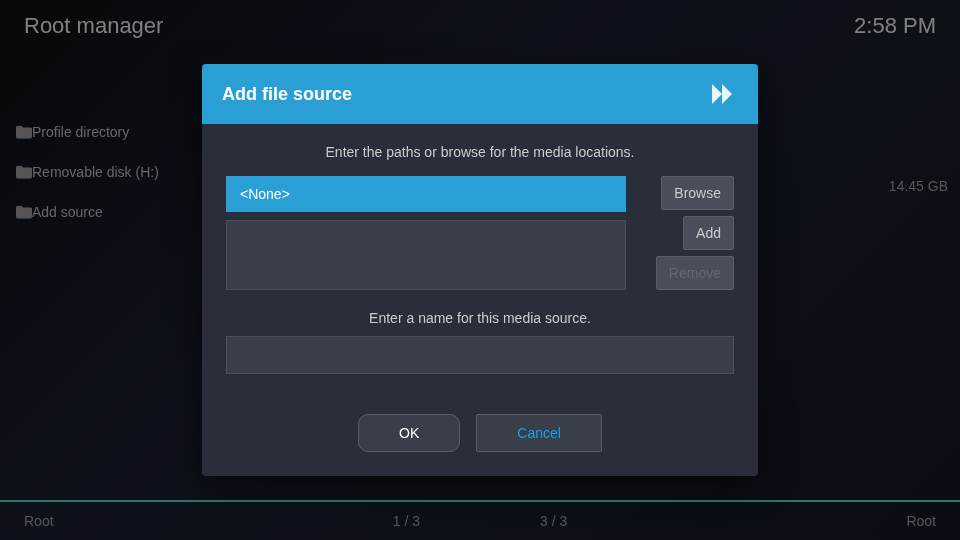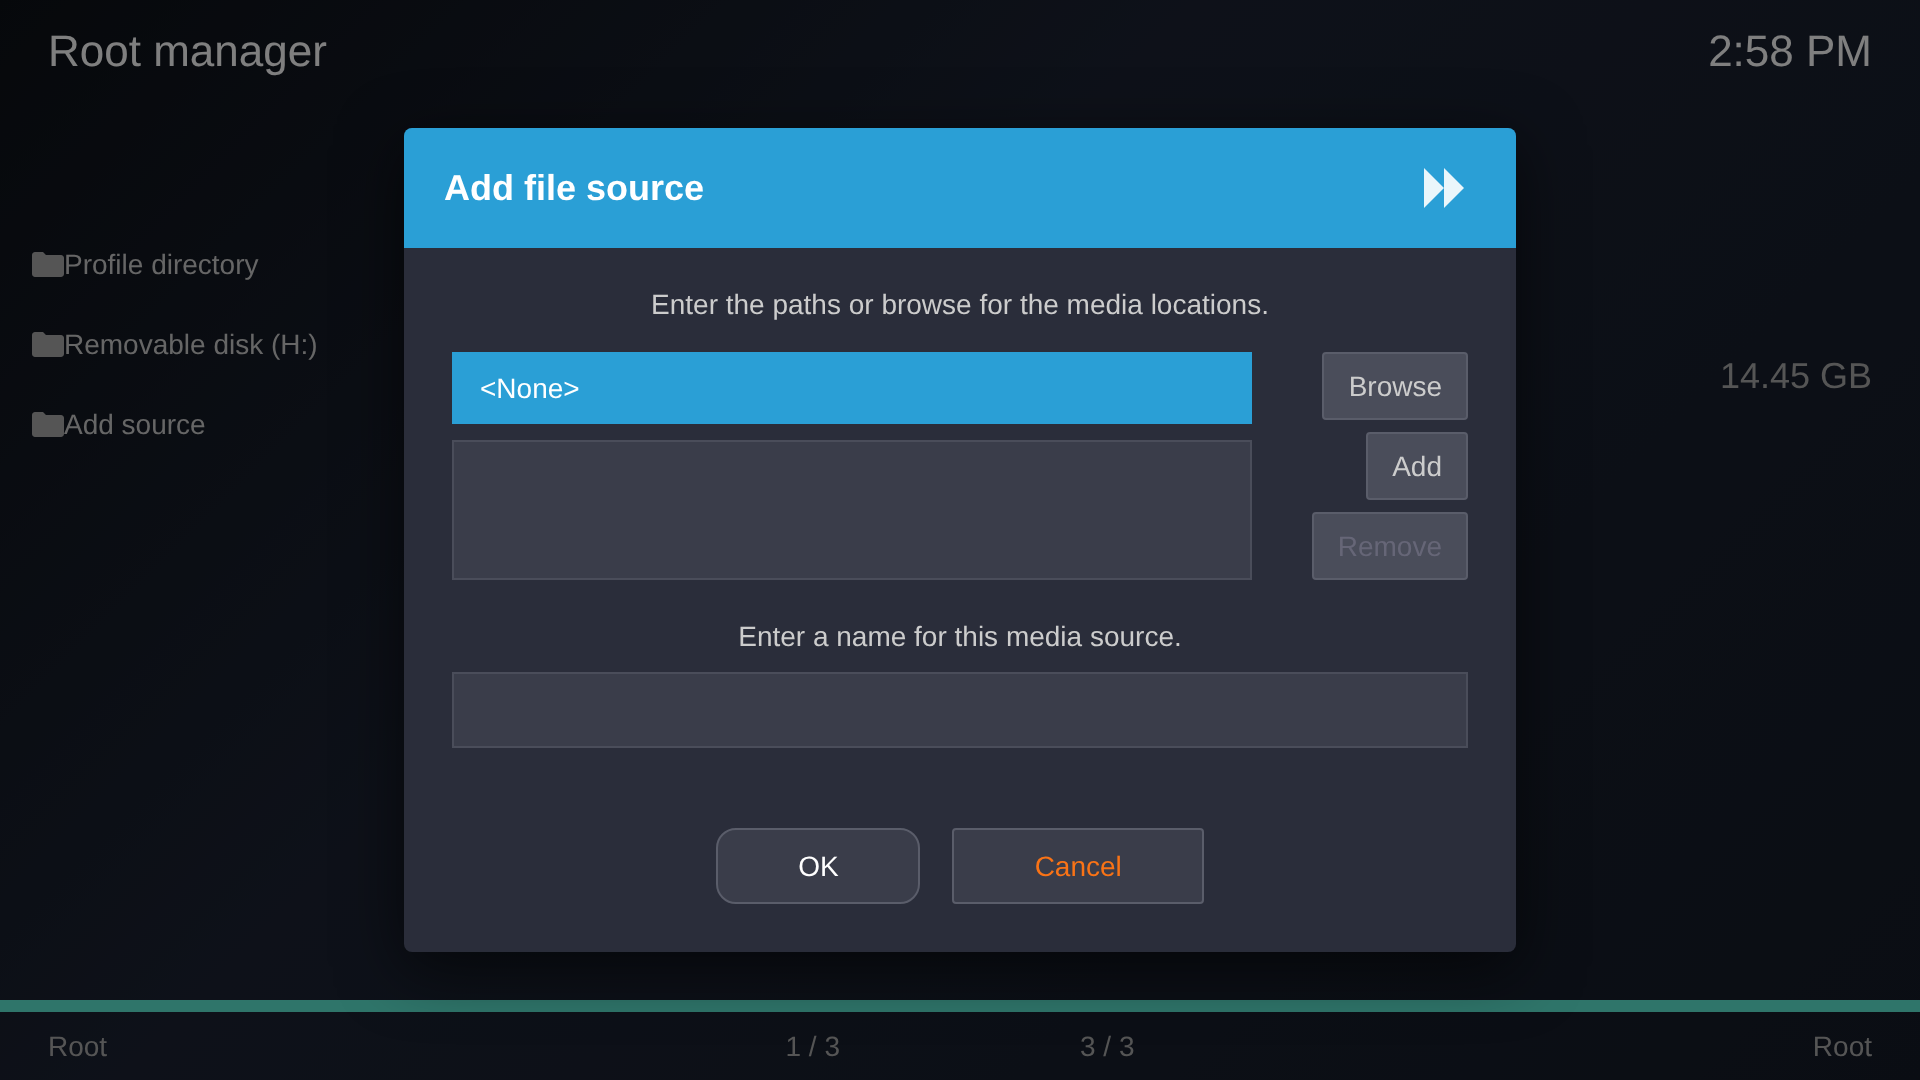--- a/index.html
+++ b/index.html
@@ -80,39 +80,39 @@
     .bottom-bar {
       position: absolute;
       bottom: 0;
       left: 0;
       right: 0;
       height: 40px;
       display: flex;
       align-items: center;
       justify-content: space-between;
       padding: 0 24px;
-      border-top: 6px solid #5eead4;
+      border-top: 2px solid #5eead4;
     }
 
     .bottom-label {
       font-size: 14px;
       color: #aaaaaa;
     }
 
     .bottom-center {
       display: flex;
       gap: 120px;
     }
 
     
     .disk-size {
       position: absolute;
-      right: 24px;
+      right: 12px;
       top: 178px;
-      font-size: 18px;
+      font-size: 14px;
       color: #aaaaaa;
     }
 
     
     .modal-overlay {
       position: absolute;
       inset: 0;
       background: rgba(0,0,0,0.5);
       z-index: 20;
       display: flex;
@@ -247,21 +247,21 @@
       color: #ffffff;
       padding: 10px 40px;
       font-size: 14px;
       cursor: pointer;
       border-radius: 10px;
     }
 
     .btn-cancel {
       background: #3a3d4a;
       border: 1px solid #5a5d6a;
-      color: #f97316;
+      color: #0ea5e9;
       padding: 10px 40px;
       font-size: 14px;
       cursor: pointer;
       border-radius: 2px;
     }
   </style>
 </head>
 <body>
 
 <div class="bg"></div>

